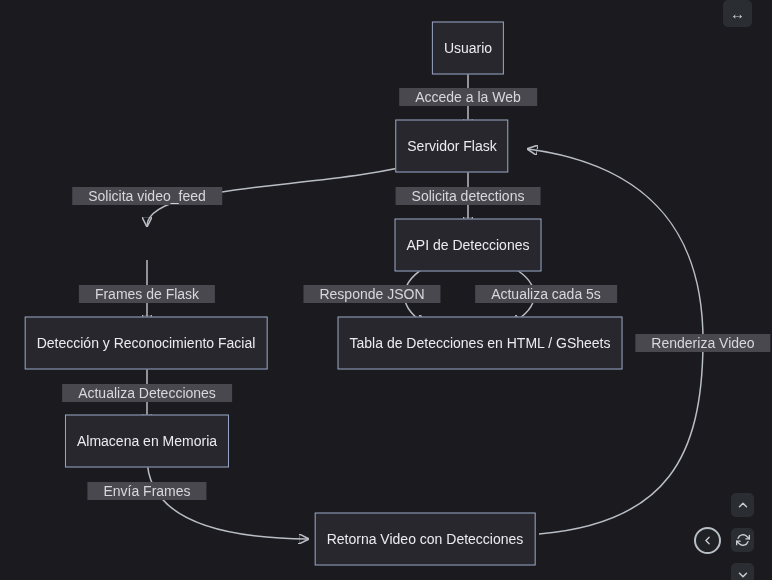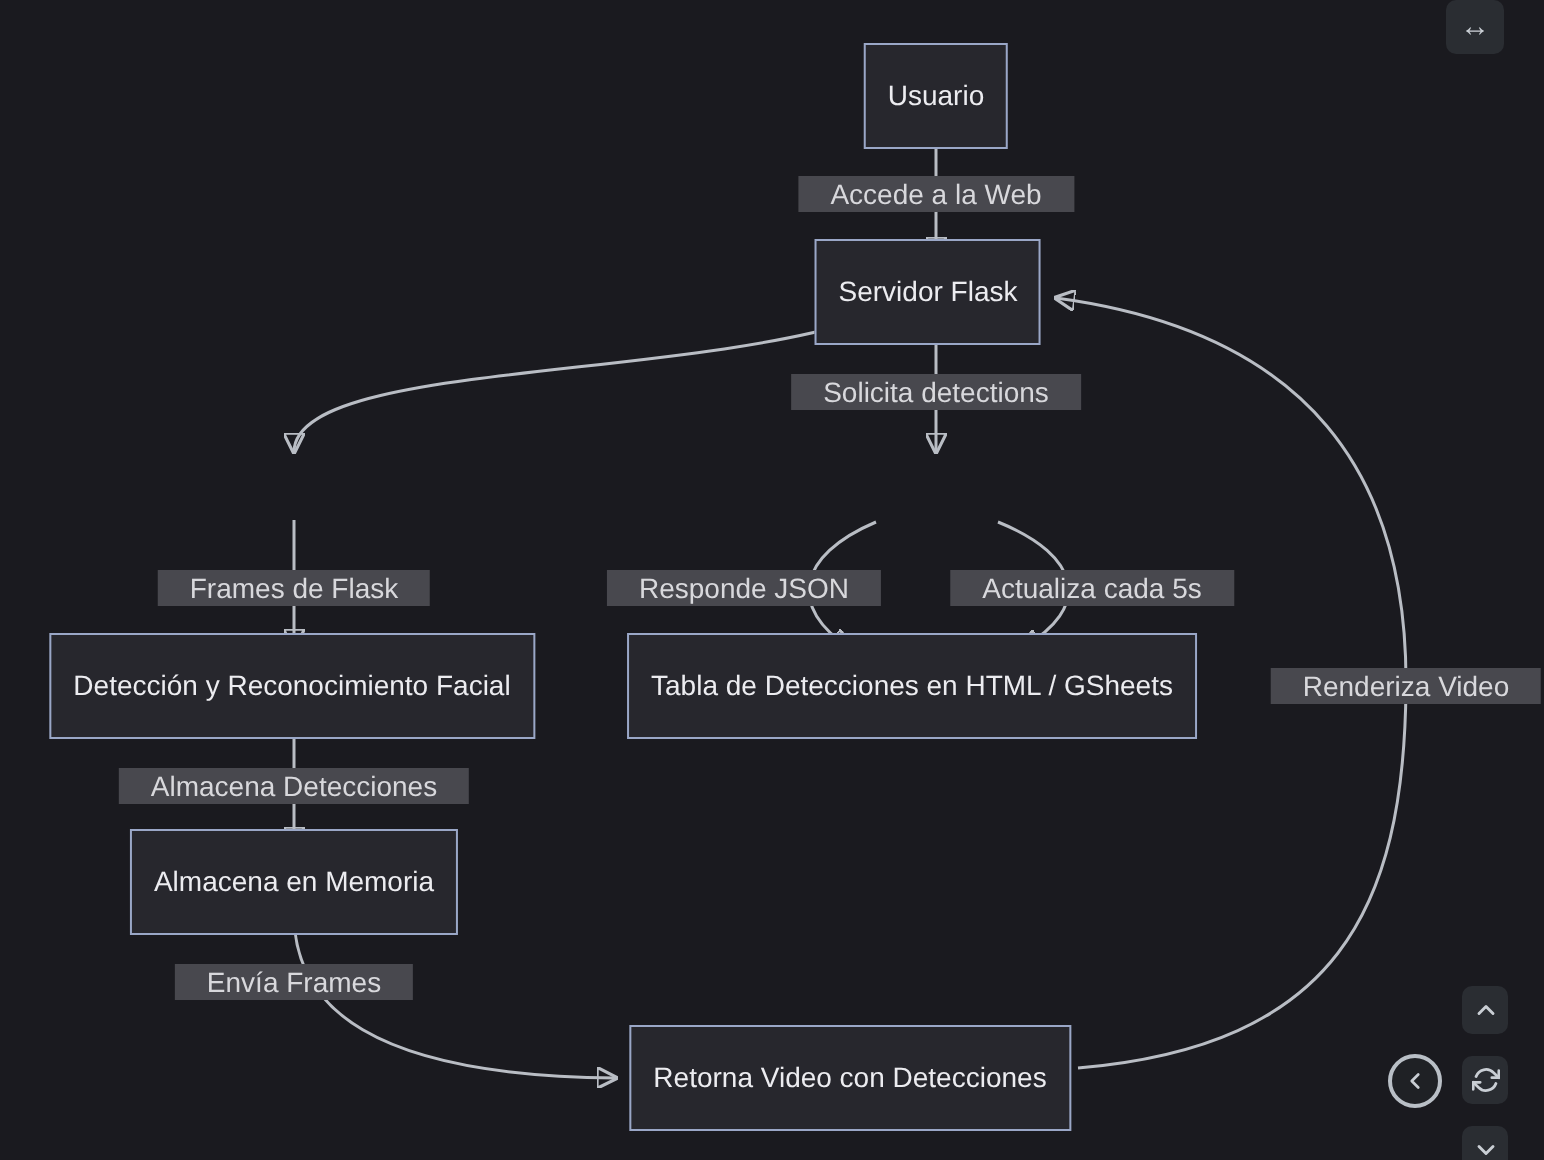--- a/index.html
+++ b/index.html
@@ -75,32 +75,34 @@
     <path d="M 468 162 L 468 226" marker-end="url(#arrow)"></path>
     <path d="M 147 260 L 147 324" marker-end="url(#arrow)"></path>
     <path d="M 438 261 C 398 278, 394 304, 425 324" marker-end="url(#arrow)"></path>
     <path d="M 499 261 C 541 278, 546 304, 511 324" marker-end="url(#arrow)"></path>
     <path d="M 147 359 L 147 423" marker-end="url(#arrow)"></path>
     <path d="M 147 457 C 147 503, 185 538, 308 539" marker-end="url(#arrow)"></path>
     <path d="M 539 534 C 668 523, 702 455, 703 344 C 704 238, 655 166, 528 149" marker-end="url(#arrow)"></path>
   </svg>
 
   <div class="node" style="left:468px;top:48px">Usuario</div>
-  <div class="node" style="left:464px;top:146px">Servidor Flask</div>
+  <div class="node" style="left:452px;top:146px">Servidor Flask</div>
+  <div class="node" style="left:468px;top:245px">API de Detecciones</div>
   <div class="node" style="left:146px;top:343px">Detección y Reconocimiento Facial</div>
-  <div class="node" style="left:456px;top:343px">Tabla de Detecciones en HTML / GSheets</div>
+  <div class="node" style="left:480px;top:343px">Tabla de Detecciones en HTML / GSheets</div>
   <div class="node" style="left:147px;top:441px">Almacena en Memoria</div>
   <div class="node" style="left:425px;top:539px">Retorna Video con Detecciones</div>
 
   <div class="edge-label" style="left:468px;top:97px">Accede a la Web</div>
+  <div class="edge-label" style="left:147px;top:196px">Solicita video_feed</div>
   <div class="edge-label" style="left:468px;top:196px">Solicita detections</div>
   <div class="edge-label" style="left:147px;top:294px">Frames de Flask</div>
   <div class="edge-label" style="left:372px;top:294px">Responde JSON</div>
   <div class="edge-label" style="left:546px;top:294px">Actualiza cada 5s</div>
-  <div class="edge-label" style="left:147px;top:393px">Almacena Detecciones</div>
+  <div class="edge-label" style="left:147px;top:393px">Actualiza Detecciones</div>
   <div class="edge-label" style="left:147px;top:491px">Envía Frames</div>
   <div class="edge-label" style="left:703px;top:343px">Renderiza Video</div>
 
   <button class="ctrl" style="left:723px;top:0;width:29px;height:27px">
     <span class="expand-glyph">↔</span>
   </button>
 
   <button class="ctrl" style="left:731px;top:493px;width:23px;height:24px">
     <span>
       <svg width="14" height="14" viewBox="0 0 24 24">

